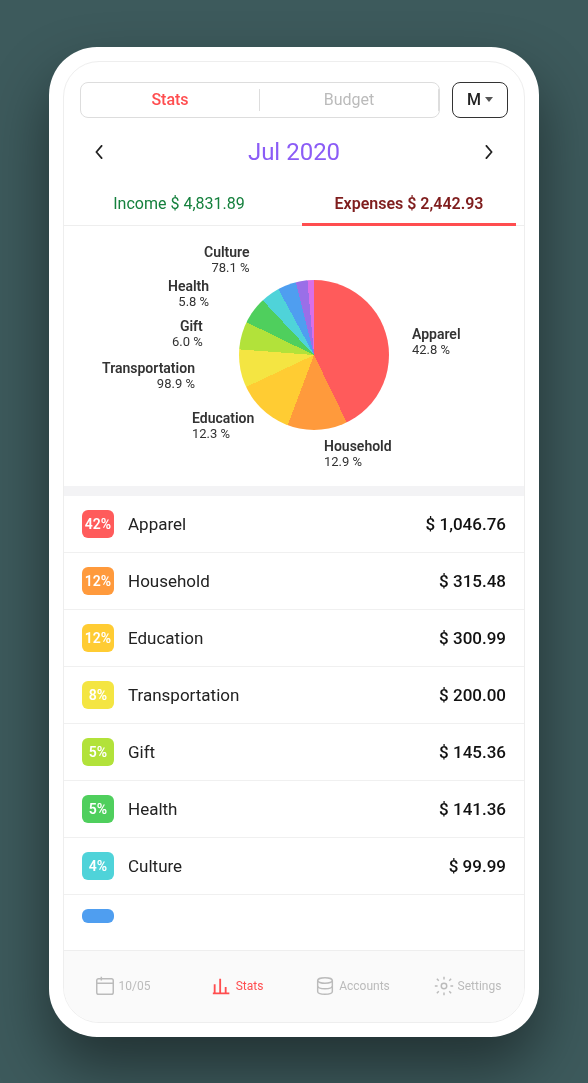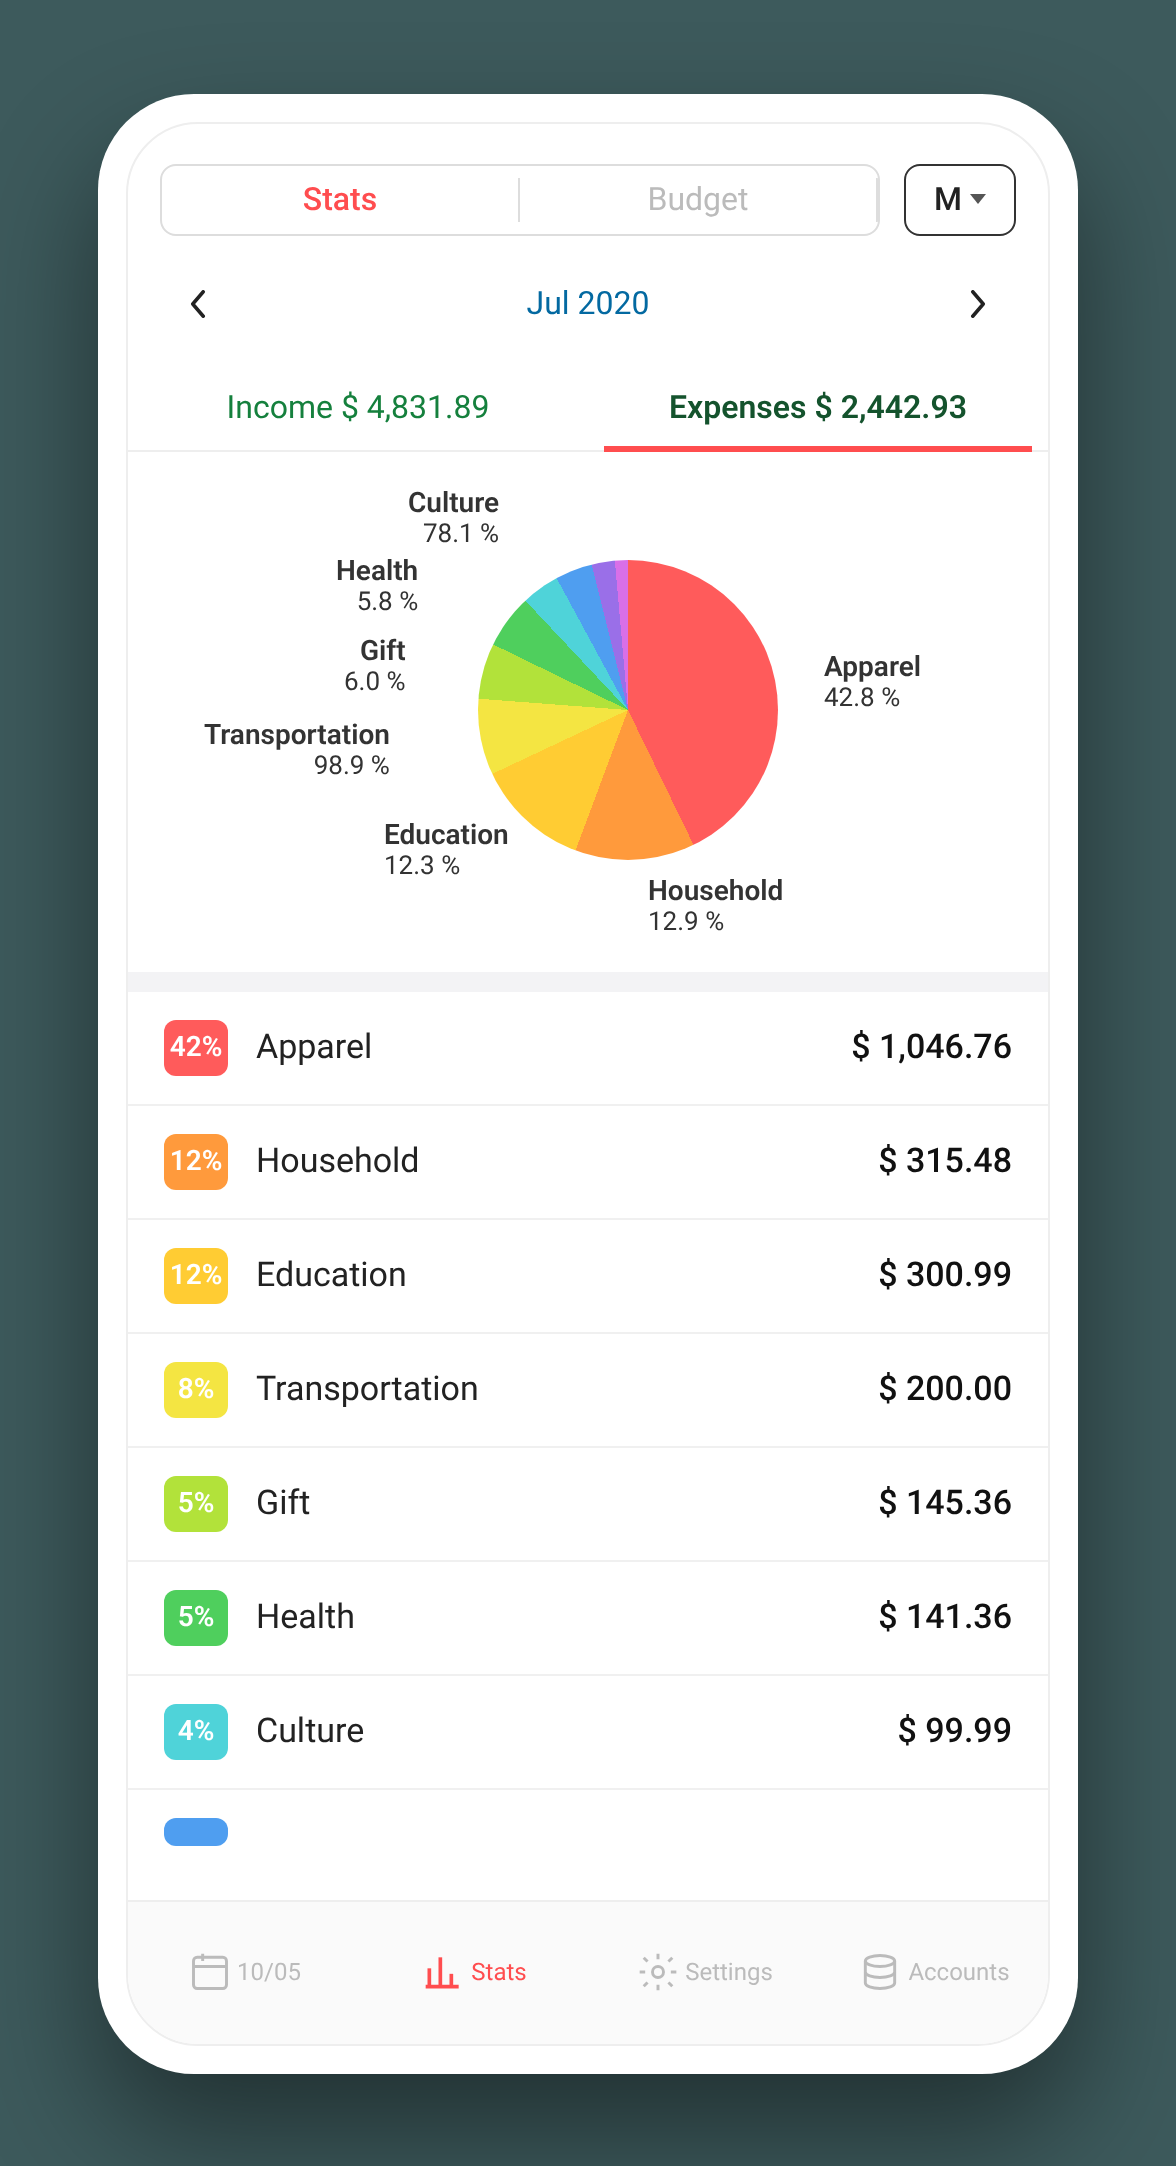--- a/index.html
+++ b/index.html
@@ -75,34 +75,34 @@
     border-right: 4px solid transparent;
     border-top: 5px solid #555;
   }
   .month-row {
     display: flex;
     align-items: center;
     justify-content: space-between;
     padding: 4px 22px 14px 22px;
   }
   .month-row .arrow { font-size: 20px; color: #222; padding: 6px; }
-  .month-label { font-size: 16px; color: #0369a1; }
+  .month-label { font-size: 24px; color: #8b5cf6; }
   .tabs2 {
     display: flex;
     border-bottom: 1px solid #eee;
   }
   .tab2 {
     flex: 1;
     text-align: center;
     padding: 10px 0 12px 0;
     font-size: 16px;
     color: #15803d;
     position: relative;
   }
-  .tab2.active { color: #14532d; font-weight: 600; }
+  .tab2.active { color: #7f1d1d; font-weight: 600; }
   .tab2.active::after {
     content: "";
     position: absolute;
     left: 8px; right: 8px; bottom: -1px;
     height: 3px;
     background: #ff4d4f;
   }
   .chart-area {
     height: 270px;
     position: relative;
@@ -303,32 +303,32 @@
               <line x1="10" x2="10" y1="20" y2="4" stroke="#ff4d4f" stroke-width="2"></line>
               <line x1="16" x2="16" y1="20" y2="13" stroke="#ff4d4f" stroke-width="2"></line>
               <line x1="2" x2="20" y1="20" y2="20" stroke="#ff4d4f" stroke-width="2"></line>
             </svg>
         </div>
         <span>Stats</span>
       </div>
       <div class="bitem">
         <div class="bicon">
           <svg width="22" height="22" viewBox="0 0 24 24">
-              <circle cx="12" cy="12" r="3" stroke="#bbb" stroke-width="1.6" fill="none"></circle>
-              <path d="M12 2v3M12 19v3M4.2 4.2l2.1 2.1M17.7 17.7l2.1 2.1M2 12h3M19 12h3M4.2 19.8l2.1-2.1M17.7 6.3l2.1-2.1" stroke="#bbb" stroke-width="1.6"></path>
-            </svg>
-        </div>
-        <span>Settings</span>
-      </div>
-      <div class="bitem">
-        <div class="bicon">
-          <svg width="22" height="22" viewBox="0 0 24 24">
               <ellipse cx="12" cy="6" rx="8" ry="3" stroke="#bbb" stroke-width="1.6" fill="none"></ellipse>
               <path d="M4 6v6c0 1.7 3.6 3 8 3s8-1.3 8-3V6" stroke="#bbb" stroke-width="1.6" fill="none"></path>
               <path d="M4 12v6c0 1.7 3.6 3 8 3s8-1.3 8-3v-6" stroke="#bbb" stroke-width="1.6" fill="none"></path>
             </svg>
         </div>
         <span>Accounts</span>
       </div>
+      <div class="bitem">
+        <div class="bicon">
+          <svg width="22" height="22" viewBox="0 0 24 24">
+              <circle cx="12" cy="12" r="3" stroke="#bbb" stroke-width="1.6" fill="none"></circle>
+              <path d="M12 2v3M12 19v3M4.2 4.2l2.1 2.1M17.7 17.7l2.1 2.1M2 12h3M19 12h3M4.2 19.8l2.1-2.1M17.7 6.3l2.1-2.1" stroke="#bbb" stroke-width="1.6"></path>
+            </svg>
+        </div>
+        <span>Settings</span>
+      </div>
     </div>
 
   </div>
 </div>
 
 </body></html>

